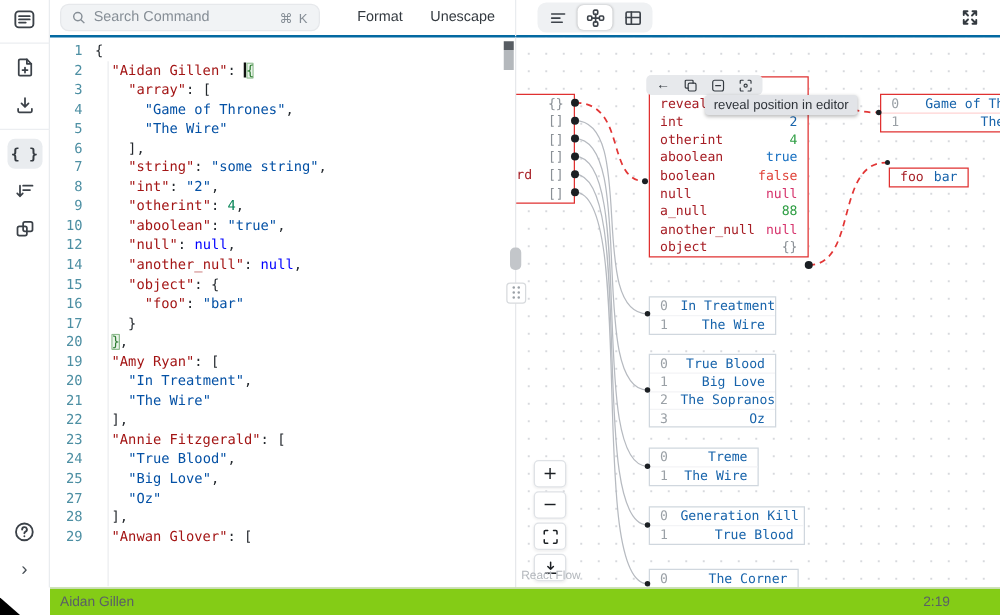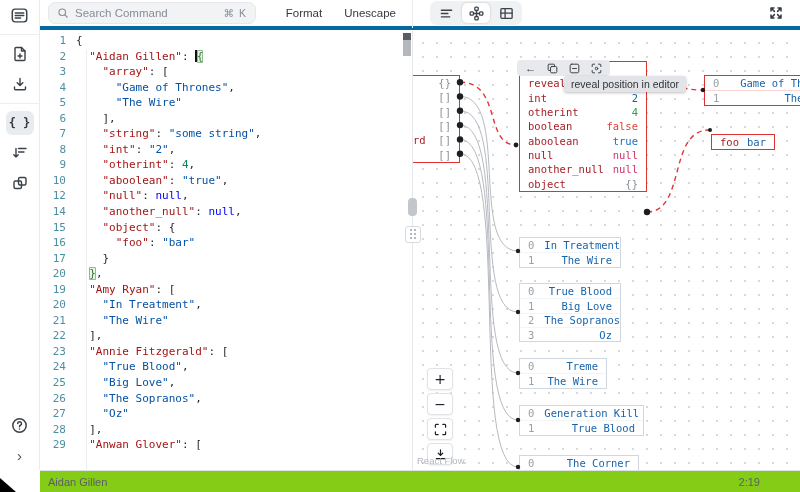--- a/index.html
+++ b/index.html
@@ -14,21 +14,21 @@
     color:#3b4148; margin:3px 0; border-radius:6px; }
   .sb-icon svg { stroke:#3b4148; fill:none; stroke-width:1.4; stroke-linecap:round; stroke-linejoin:round; }
   .sb-sep { width:40px; height:0; border-top:1px solid #eceef1; margin:4px 0; }
   .sb-active { background:#e9ecef; }
   .sb-braces { font-family:"DejaVu Sans Mono", monospace; font-size:12px; font-weight:bold; color:#343a40; }
   .sb-spacer { flex:1; }
   .sb-chevron { font-size:15px; color:#495057; }
 
   
   .main { flex:1; display:flex; flex-direction:column; position:relative; }
-  .topbar { height:30px; border-bottom:4px solid #0369a1; display:flex; align-items:center; background:#fff; }
+  .topbar { height:30px; border-bottom:2px solid #0369a1; display:flex; align-items:center; background:#fff; }
   .topbar-left { width:372px; display:flex; align-items:center; padding:0 16px 0 8px; }
   .topbar-right { flex:1; display:flex; align-items:center; padding:0 12px 0 17px; border-left:1px solid #e9ecef; height:30px; }
 
   .searchbox { width:208px; height:22px; background:#f1f3f5; border:1px solid #e6e8eb; border-radius:7px;
     display:flex; align-items:center; padding:0 8px; gap:6px; }
   .searchbox svg { stroke:#868e96; fill:none; stroke-width:1.5; }
   .search-ph { font-size:11.5px; color:#868e96; flex:1; }
   .search-kbd { font-size:10.5px; color:#868e96; letter-spacing:1px; }
   .tb-btn { font-size:11.5px; color:#343a40; margin-left:22px; cursor:default; }
   .tb-spacer { flex:1; }
@@ -231,21 +231,20 @@
             <div class="cline"><span class="lnum">16</span><span class="lcode"><span class="tk-pun">      </span><span class="tk-key">"foo"</span><span class="tk-pun">: </span><span class="tk-str">"bar"</span></span></div>
             <div class="cline"><span class="lnum">17</span><span class="lcode"><span class="tk-pun">    }</span></span></div>
             <div class="cline"><span class="lnum">20</span><span class="lcode"><span class="tk-pun">  </span><span class="tk-brk">}</span><span class="tk-pun">,</span></span></div>
             <div class="cline"><span class="lnum">19</span><span class="lcode"><span class="tk-pun">  </span><span class="tk-key">"Amy Ryan"</span><span class="tk-pun">: [</span></span></div>
             <div class="cline"><span class="lnum">20</span><span class="lcode"><span class="tk-pun">    </span><span class="tk-str">"In Treatment"</span><span class="tk-pun">,</span></span></div>
             <div class="cline"><span class="lnum">21</span><span class="lcode"><span class="tk-pun">    </span><span class="tk-str">"The Wire"</span></span></div>
             <div class="cline"><span class="lnum">22</span><span class="lcode"><span class="tk-pun">  ],</span></span></div>
             <div class="cline"><span class="lnum">23</span><span class="lcode"><span class="tk-pun">  </span><span class="tk-key">"Annie Fitzgerald"</span><span class="tk-pun">: [</span></span></div>
             <div class="cline"><span class="lnum">24</span><span class="lcode"><span class="tk-pun">    </span><span class="tk-str">"True Blood"</span><span class="tk-pun">,</span></span></div>
             <div class="cline"><span class="lnum">25</span><span class="lcode"><span class="tk-pun">    </span><span class="tk-str">"Big Love"</span><span class="tk-pun">,</span></span></div>
-            <div class="cline"><span class="lnum">26</span><span class="lcode"><span class="tk-pun">    </span><span class="tk-str">"The Sopranos"</span><span class="tk-pun">,</span></span></div>
             <div class="cline"><span class="lnum">27</span><span class="lcode"><span class="tk-pun">    </span><span class="tk-str">"Oz"</span></span></div>
             <div class="cline"><span class="lnum">28</span><span class="lcode"><span class="tk-pun">  ],</span></span></div>
             <div class="cline"><span class="lnum">29</span><span class="lcode"><span class="tk-pun">  </span><span class="tk-key">"Anwan Glover"</span><span class="tk-pun">: [</span></span></div>
           </div>
         <div class="ed-scroll-dark"></div>
         <div class="ed-scroll-thumb"></div>
       </div>
 
       <div class="splitter">
         <div class="split-pill"></div>
@@ -319,30 +318,34 @@
               </div>
               <div class="grow">
                 <span class="gkey">int</span>
                 <span class="gval c-str">2</span>
               </div>
               <div class="grow">
                 <span class="gkey">otherint</span>
                 <span class="gval c-num">4</span>
               </div>
               <div class="grow">
+                <span class="gkey">aboolean</span>
+                <span class="gval c-bt">true</span>
+              </div>
+              <div class="grow">
                 <span class="gkey">boolean</span>
                 <span class="gval c-bf">false</span>
               </div>
               <div class="grow">
-                <span class="gkey">aboolean</span>
-                <span class="gval c-bt">true</span>
-              </div>
-              <div class="grow">
                 <span class="gkey">null</span>
                 <span class="gval c-nul">null</span>
+              </div>
+              <div class="grow">
+                <span class="gkey">a_null</span>
+                <span class="gval c-num">88</span>
               </div>
               <div class="grow">
                 <span class="gkey">another_null</span>
                 <span class="gval c-nul">null</span>
               </div>
               <div class="grow">
                 <span class="gkey">object</span>
                 <span class="gval c-obj">{}</span>
               </div>
             </div>

